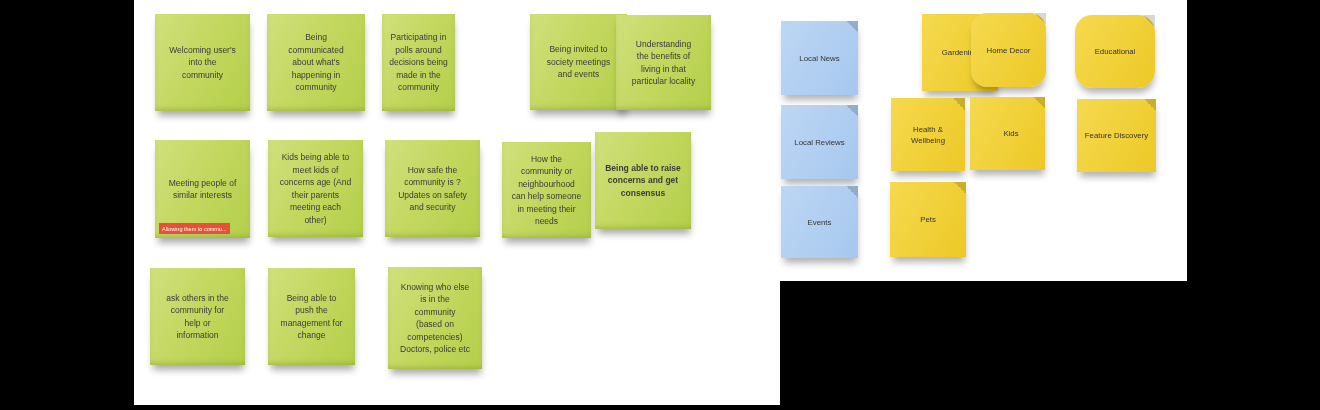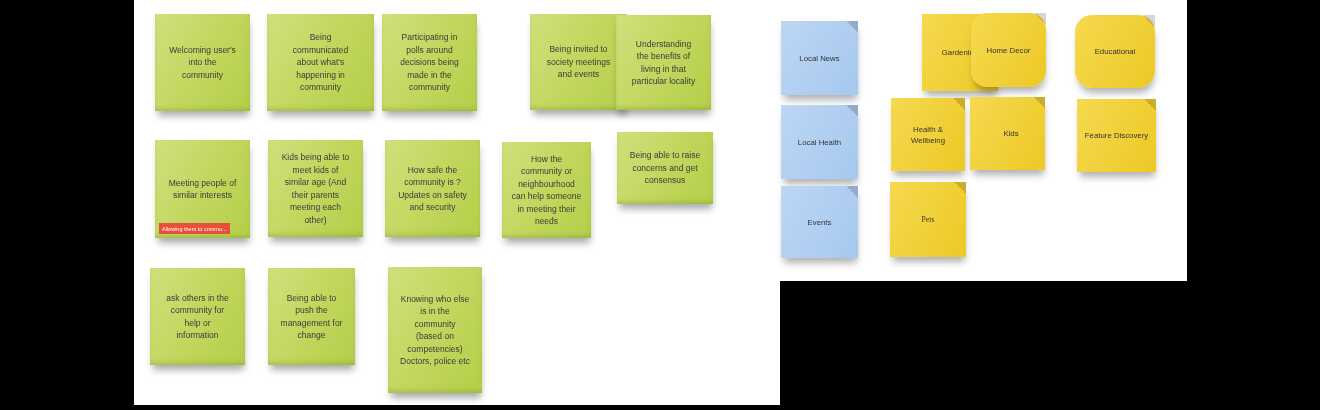--- a/index.html
+++ b/index.html
@@ -54,28 +54,28 @@
 
 <div class="stage">
   <div class="board board-left"></div>
   <div class="board board-right"></div>
   <div>
       <div class="note green" style="left: 155px; top: 14px; width: 95px; height: 97px;">
         <span class="note-text">Welcoming user's
 into the
 community</span>
       </div>
-      <div class="note green" style="left: 267px; top: 14px; width: 107px; height: 97px;">
+      <div class="note green" style="left: 267px; top: 14px; width: 98px; height: 97px;">
         <span class="note-text">Being
 communicated
 about what's
 happening in
 community</span>
       </div>
-      <div class="note green" style="left: 382px; top: 14px; width: 95px; height: 97px;">
+      <div class="note green" style="left: 382px; top: 14px; width: 73px; height: 97px;">
         <span class="note-text">Participating in
 polls around
 decisions being
 made in the
 community</span>
       </div>
       <div class="note green" style="left: 502px; top: 14px; width: 97px; height: 96px; margin-left: 28px;">
         <span class="note-text">Being invited to
 society meetings
 and events</span>
@@ -87,69 +87,69 @@
 particular locality</span>
       </div>
       <div class="note green" style="left: 155px; top: 140px; width: 95px; height: 98px;">
         <span class="note-text">Meeting people of
 similar interests</span>
         <div class="note-tag">Allowing them to commu...</div>
       </div>
       <div class="note green" style="left: 268px; top: 140px; width: 95px; height: 97px;">
         <span class="note-text">Kids being able to
 meet kids of
-similar age (And
+concerns age (And
 their parents
 meeting each
 other)</span>
       </div>
       <div class="note green" style="left: 385px; top: 140px; width: 95px; height: 97px;">
         <span class="note-text">How safe the
 community is ?
 Updates on safety
 and security</span>
       </div>
       <div class="note green" style="left: 502px; top: 142px; width: 89px; height: 96px;">
         <span class="note-text">How the
 community or
 neighbourhood
 can help someone
 in meeting their
 needs</span>
       </div>
-      <div class="note green" style="left: 617px; top: 132px; width: 96px; height: 72px;">
+      <div class="note green" style="left: 595px; top: 132px; width: 96px; height: 97px; font-weight: bold;">
         <span class="note-text">Being able to raise
 concerns and get
 consensus</span>
       </div>
       <div class="note green" style="left: 150px; top: 268px; width: 95px; height: 97px;">
         <span class="note-text">ask others in the
 community for
 help or
 information</span>
       </div>
       <div class="note green" style="left: 268px; top: 268px; width: 87px; height: 97px;">
         <span class="note-text">Being able to
 push the
 management for
 change</span>
       </div>
-      <div class="note green" style="left: 388px; top: 267px; width: 94px; height: 126px;">
+      <div class="note green" style="left: 388px; top: 267px; width: 94px; height: 102px;">
         <span class="note-text">Knowing who else
 is in the
 community
 (based on
 competencies)
 Doctors, police etc</span>
       </div>
       <div class="note blue" style="left: 781px; top: 21px; width: 77px; height: 74px;">
         <span class="note-text">Local News</span>
       </div>
       <div class="note blue" style="left: 781px; top: 105px; width: 77px; height: 74px;">
-        <span class="note-text">Local Health</span>
+        <span class="note-text">Local Reviews</span>
       </div>
       <div class="note blue" style="left: 781px; top: 186px; width: 77px; height: 72px;">
         <span class="note-text">Events</span>
       </div>
       <div class="note yellow" style="left: 890px; top: 14px; width: 76px; height: 77px; margin-left: 32px;">
         <span class="note-text">Gardening</span>
       </div>
       <div class="note yellow" style="left: 971px; top: 13px; width: 75px; height: 74px; border-radius: 16px;">
         <span class="note-text">Home Decor</span>
       </div>
@@ -159,17 +159,17 @@
       <div class="note yellow" style="left: 891px; top: 98px; width: 74px; height: 73px;">
         <span class="note-text">Health &amp;
 Wellbeing</span>
       </div>
       <div class="note yellow" style="left: 970px; top: 97px; width: 75px; height: 73px; padding-left: 11px;">
         <span class="note-text">Kids</span>
       </div>
       <div class="note yellow" style="left: 1077px; top: 99px; width: 79px; height: 73px;">
         <span class="note-text">Feature Discovery</span>
       </div>
-      <div class="note yellow" style="left: 890px; top: 182px; width: 76px; height: 75px; font-family: Liberation Serif, serif;">
+      <div class="note yellow" style="left: 890px; top: 182px; width: 76px; height: 75px;">
         <span class="note-text">Pets</span>
       </div>
     </div>
 </div>
 
 </body></html>

